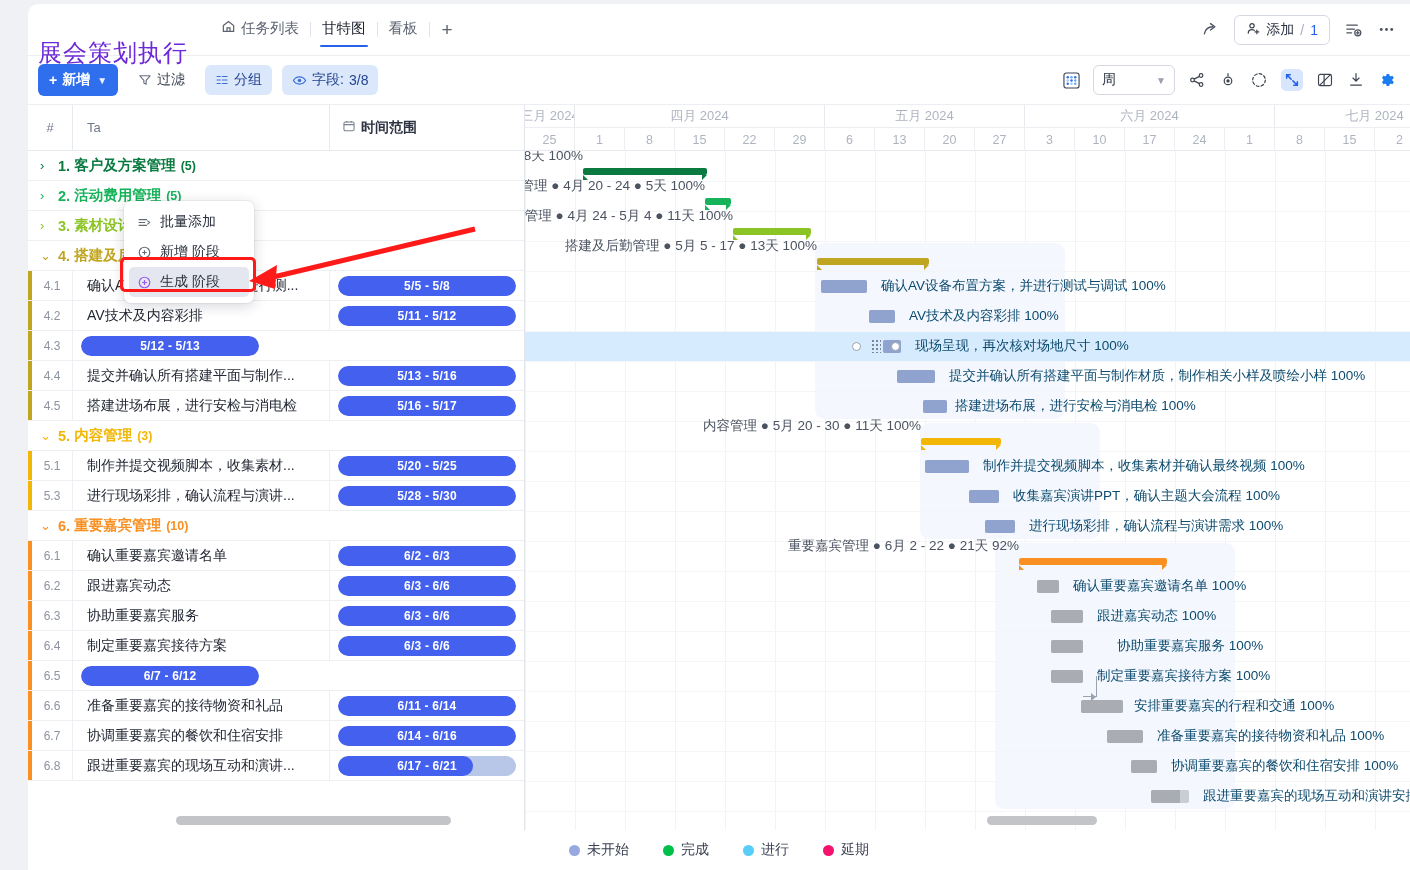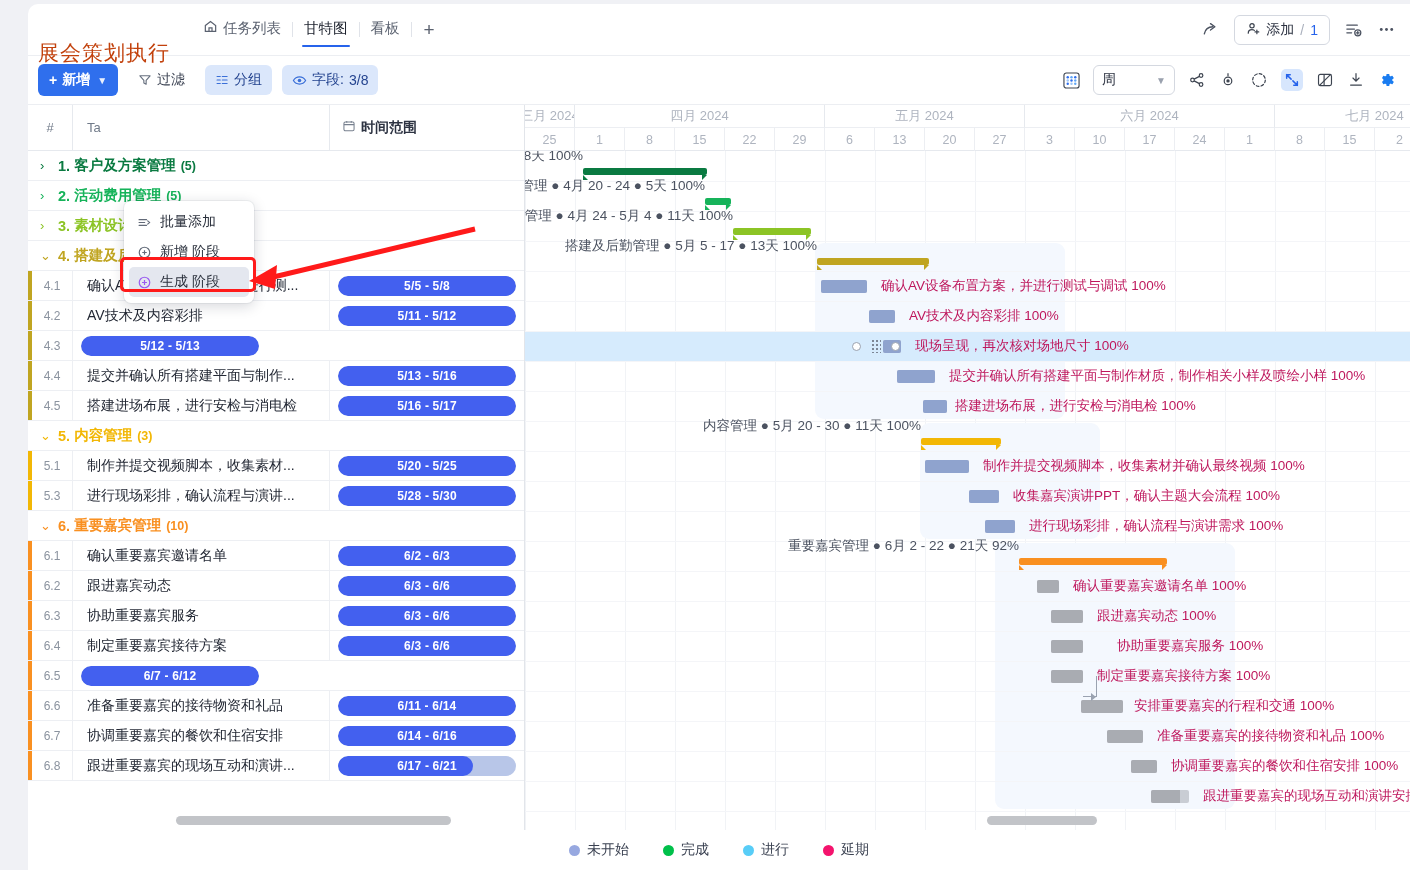--- a/index.html
+++ b/index.html
@@ -22,22 +22,22 @@
   
   .header {
     position: relative;
     height: 52px;
     display: flex;
     align-items: center;
     padding: 0 14px 0 10px;
     border-bottom: 1px solid #eceef2;
   }
   .doc-title {
-    font-size: 21px;
-    color: #c2410c;
+    font-size: 24px;
+    color: #6d28d9;
     letter-spacing: 1px;
     margin-right: 22px;
     white-space: nowrap;
     margin-top: 46px;
   }
   .view-tabs { display: flex; align-items: center; gap: 0; }
   .vtab {
     display: flex; align-items: center; gap: 5px;
     font-size: 14.5px;
     color: #5b6270;
@@ -261,21 +261,21 @@
   .tbar {
     position: absolute; top: 9px; height: 13px;
     border-radius: 2px; background: #c9cdd4;
     overflow: hidden;
   }
   .tbar .prog { position: absolute; left:0; top:0; bottom:0; background: #8fa3ce; }
   .tbar.gray .prog { background: #a9acb2; }
   .tbar-label {
     position: absolute; top: 6px; left: 100%;
     margin-left: 14px;
-    white-space: nowrap; font-size: 13.5px; color: #be185d;
+    white-space: nowrap; font-size: 13.5px; color: #0c4a6e;
   }
 
   .handle-row { position: absolute; height: 30px; display: flex; align-items: center; }
   .hcirc { width: 9px; height: 9px; border: 1.4px solid #9aa2b0; border-radius: 50%; background: #fff; }
   .hgrip {
     width: 10px; height: 14px;
     background-image: radial-gradient(#7d8695 1px, transparent 1.2px);
     background-size: 4px 4px;
   }
 

